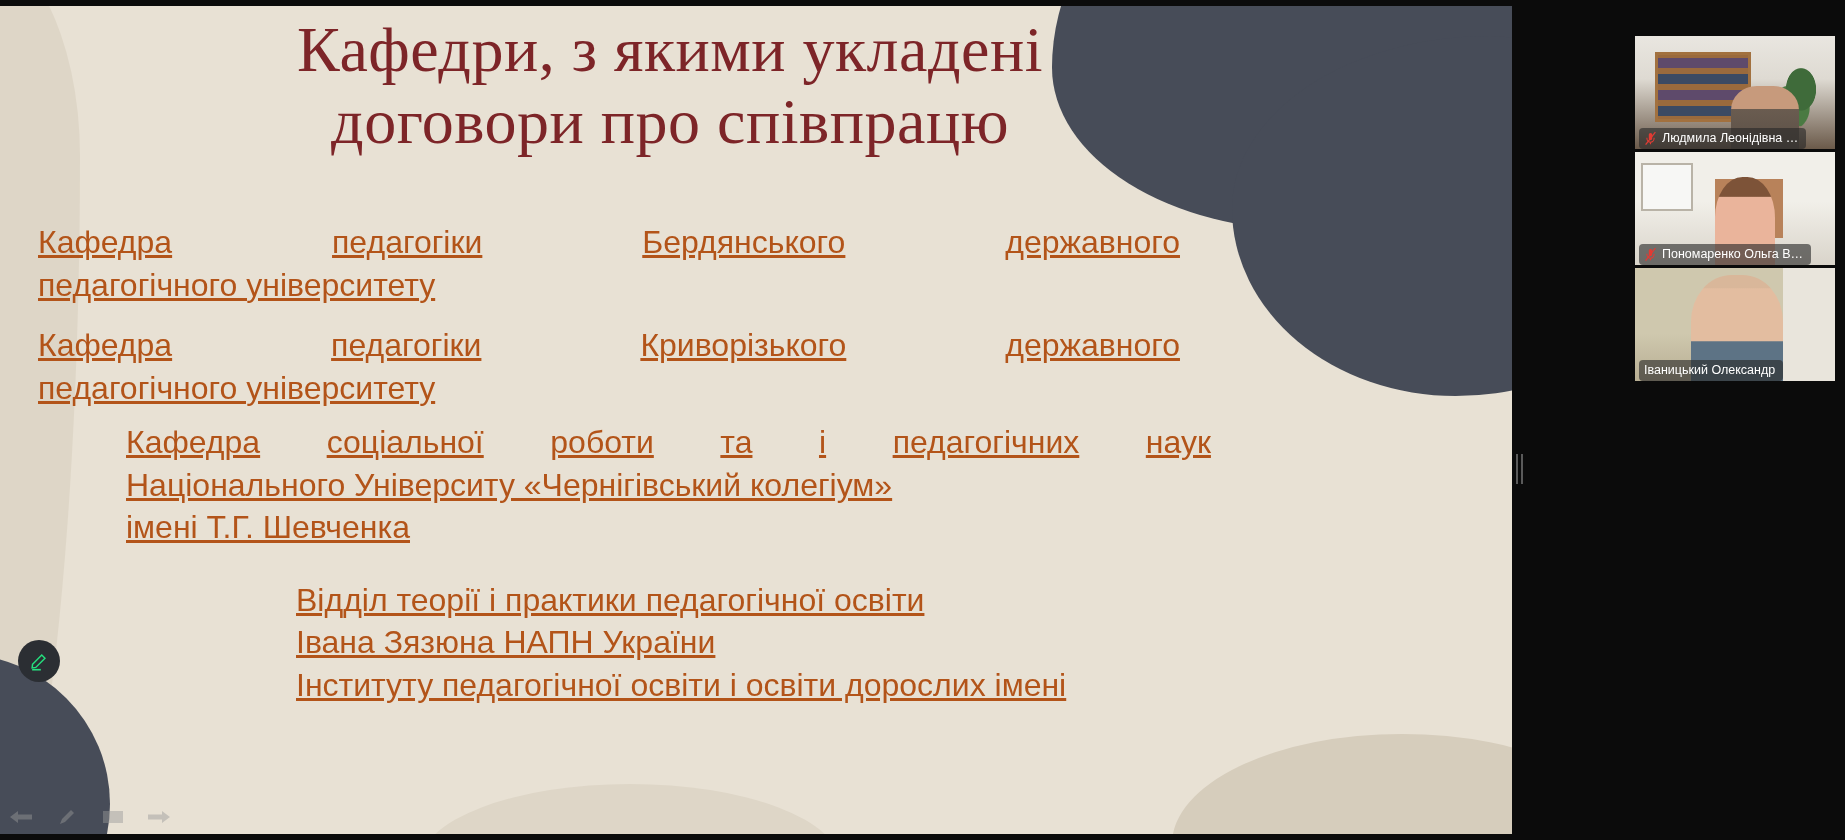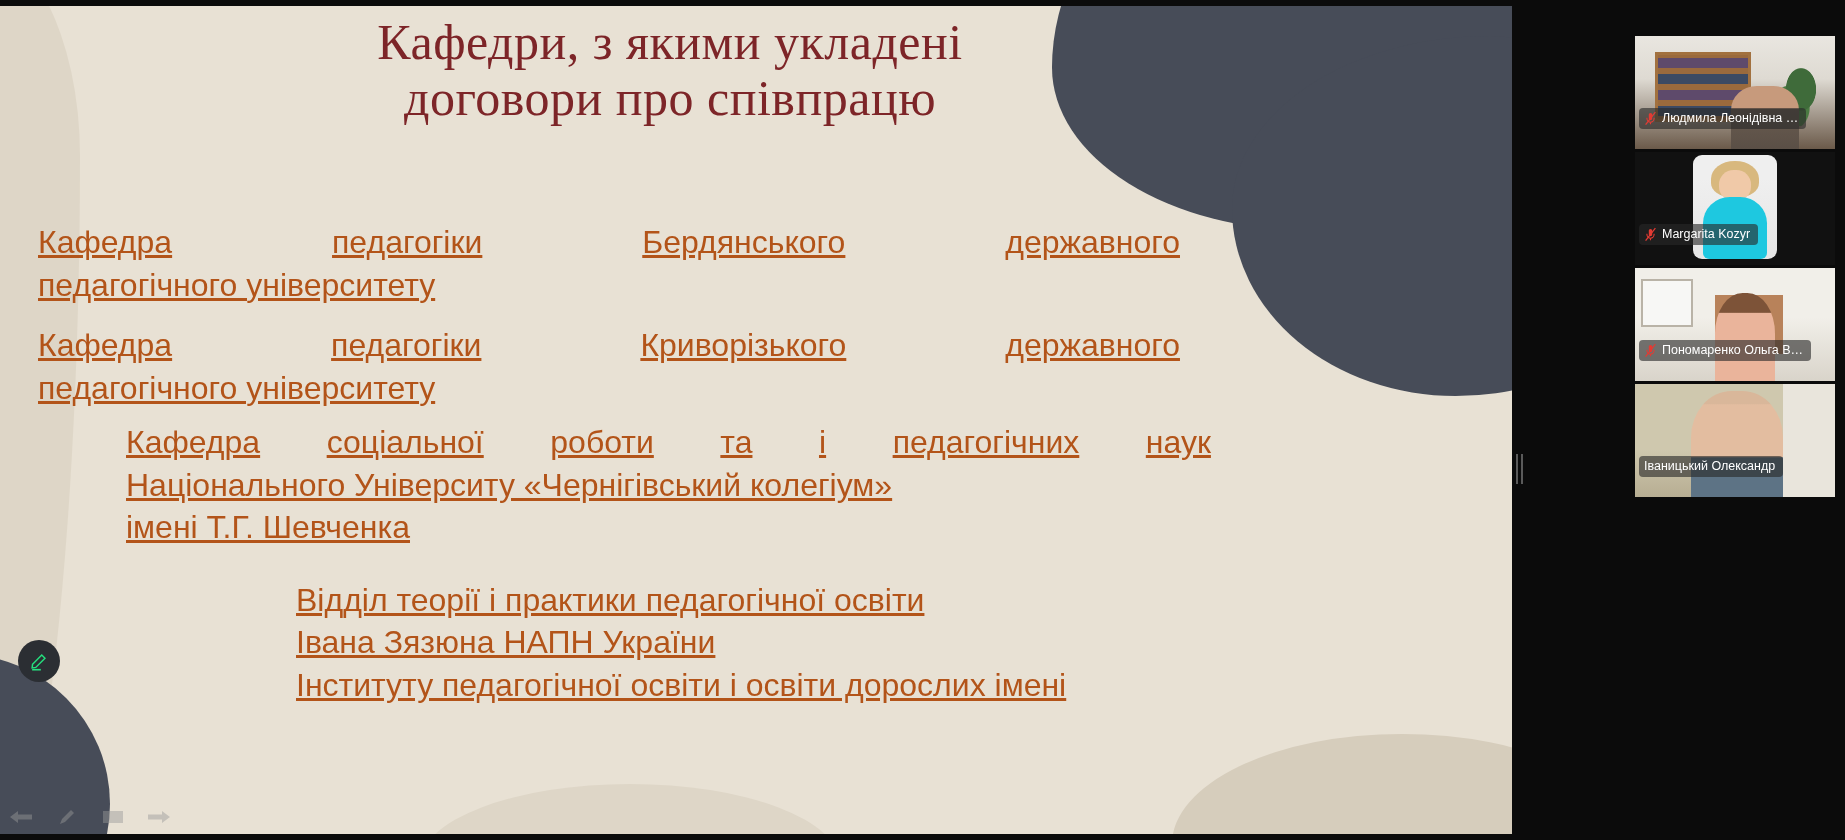--- a/index.html
+++ b/index.html
@@ -56,21 +56,21 @@
   .top-dark-bar {
     position: absolute; left: 0; top: 0; width: 100%; height: 6px; background: #0b0b0b;
   }
 
   #slide-inner { position: relative; width: 100%; height: 100%; }
 
   #slide-title {
     position: absolute; left: 110px; top: 8px; width: 1120px;
     text-align: center;
     font-family: "Liberation Serif", serif;
-    font-size: 50px; line-height: 1.12;
+    font-size: 64px; line-height: 1.12;
     color: #7d2528; font-weight: 400;
     letter-spacing: 0.5px;
   }
   #slide-title .t-line { display: block; }
 
   #slide-body {
     position: absolute; left: 0; top: 215px; width: 1460px;
     color: #b35419;
   }
   .para {
@@ -120,21 +120,21 @@
     background: #0b0b0b; padding: 36px 10px 6px 10px;
     display: flex; flex-direction: column; gap: 3px;
   }
   .tile {
     position: relative; width: 200px; height: 113px; margin-left: 80px;
     overflow: hidden; background: #2e2e2e; flex: 0 0 auto;
   }
   .tile.active { outline: 3px solid #25e07e; outline-offset: -3px; }
   .tile .bg { position: absolute; inset: 0; }
   .tile .nametag {
-    position: absolute; left: 4px; bottom: 20px; max-width: 192px;
+    position: absolute; left: 4px; bottom: 0; max-width: 192px;
     display: flex; align-items: center; gap: 5px;
     background: rgba(40,40,40,0.62); border-radius: 4px;
     padding: 2px 8px 3px 5px;
     color: #ffffff; font-size: 12.5px; line-height: 16px;
     white-space: nowrap; overflow: hidden;
   }
   .tile .nm { overflow: hidden; text-overflow: ellipsis; }
   .mic-muted { flex: 0 0 auto; width: 13px; height: 15px; }
 
   
@@ -315,38 +315,20 @@
           <svg class="mic-muted" viewBox="0 0 16 18">
             <path d="M8 2.2c-1.2 0-2.1 1-2.1 2.1v4.6c0 1.2 1 2.1 2.1 2.1s2.1-1 2.1-2.1V4.3c0-1.2-.9-2.1-2.1-2.1z" fill="#e33b33"></path>
             <path d="M3.6 8.2v.9c0 2.4 2 4.4 4.4 4.4s4.4-2 4.4-4.4v-.9" stroke="#e33b33" stroke-width="1.3" fill="none"></path>
             <path d="M8 13.5v2.6" stroke="#e33b33" stroke-width="1.3"></path>
             <path d="M2 16.6 L14 1.1" stroke="#e33b33" stroke-width="1.5"></path>
           </svg>
           <span class="nm">Людмила Леонідівна …</span>
         </div>
       </div>
       <div class="tile">
-        <div class="bg avatar-tile">
-          <div class="ph">
-            <div class="hair"></div>
-            <div class="face"></div>
-            <div class="top"></div>
-          </div>
-        </div>
-        <div class="nametag">
-          <svg class="mic-muted" viewBox="0 0 16 18">
-            <path d="M8 2.2c-1.2 0-2.1 1-2.1 2.1v4.6c0 1.2 1 2.1 2.1 2.1s2.1-1 2.1-2.1V4.3c0-1.2-.9-2.1-2.1-2.1z" fill="#e33b33"></path>
-            <path d="M3.6 8.2v.9c0 2.4 2 4.4 4.4 4.4s4.4-2 4.4-4.4v-.9" stroke="#e33b33" stroke-width="1.3" fill="none"></path>
-            <path d="M8 13.5v2.6" stroke="#e33b33" stroke-width="1.3"></path>
-            <path d="M2 16.6 L14 1.1" stroke="#e33b33" stroke-width="1.5"></path>
-          </svg>
-          <span class="nm">Margarita Kozyr</span>
-        </div>
-      </div>
-      <div class="tile">
         <div class="bg room-d">
           <div class="board"></div>
           <div class="cab"></div>
           <div class="person"></div>
         </div>
         <div class="nametag">
           <svg class="mic-muted" viewBox="0 0 16 18">
             <path d="M8 2.2c-1.2 0-2.1 1-2.1 2.1v4.6c0 1.2 1 2.1 2.1 2.1s2.1-1 2.1-2.1V4.3c0-1.2-.9-2.1-2.1-2.1z" fill="#e33b33"></path>
             <path d="M3.6 8.2v.9c0 2.4 2 4.4 4.4 4.4s4.4-2 4.4-4.4v-.9" stroke="#e33b33" stroke-width="1.3" fill="none"></path>
             <path d="M8 13.5v2.6" stroke="#e33b33" stroke-width="1.3"></path>

